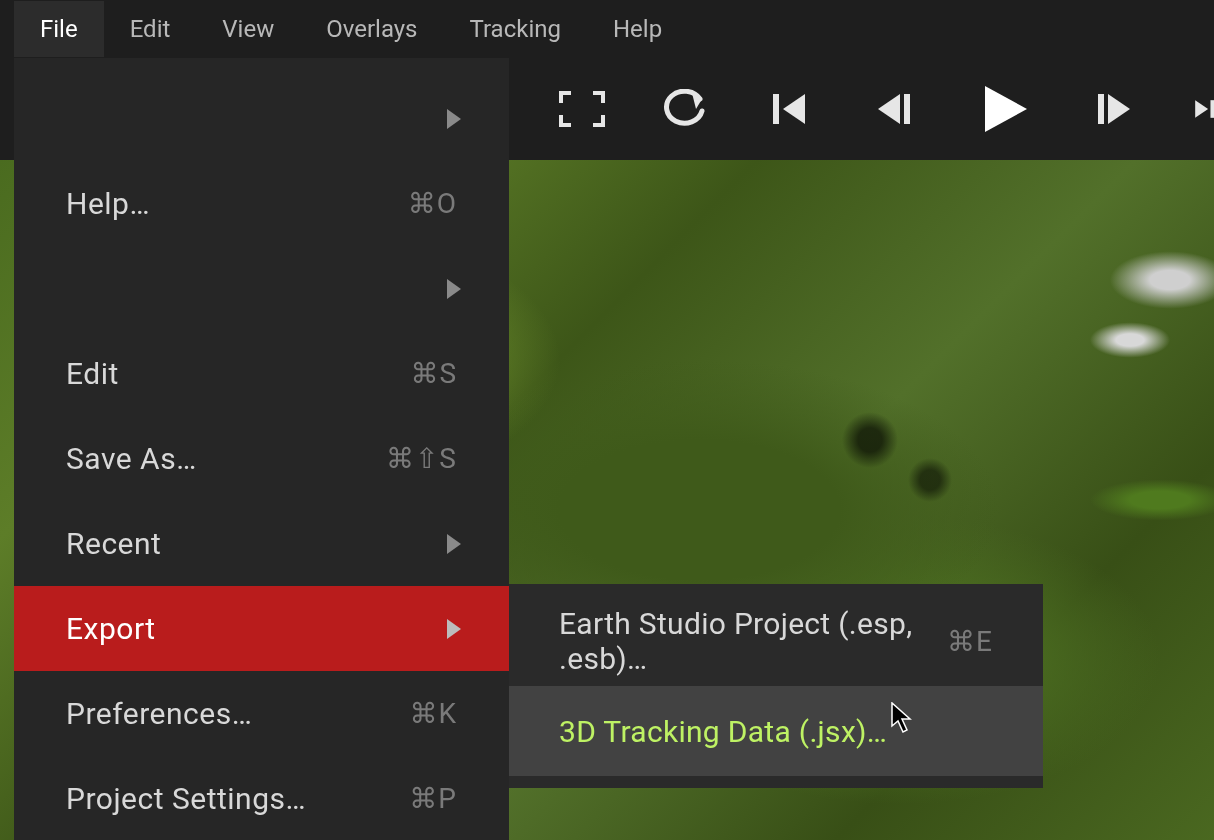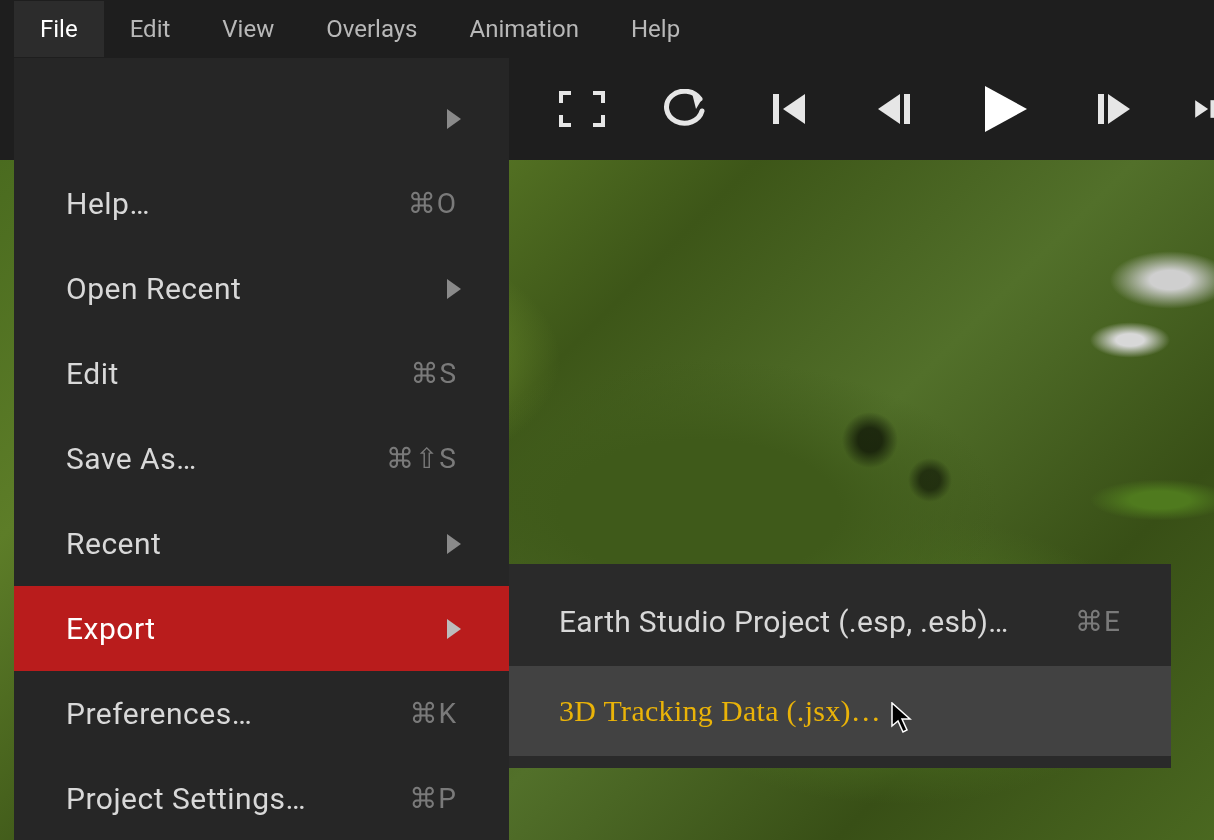--- a/index.html
+++ b/index.html
@@ -88,38 +88,38 @@
     border-top: 10px solid transparent;
     border-bottom: 10px solid transparent;
     border-left: 14px solid #8a8a8a;
   }
   .dropdown-item.highlight { background: #b91c1c; color: #ffffff; }
   .dropdown-item.highlight .chevron { border-left-color: #bcbcbc; }
   
   
   .submenu {
     position: absolute;
-    top: 564px;
+    top: 584px;
     left: 509px;
-    width: 662px;
+    width: 534px;
     background: #2a2a2a;
     z-index: 25;
     padding: 12px 0;
   }
   .submenu-item {
     display: flex; align-items: center;
     height: 90px;
     padding: 0 50px;
     font-size: 30px;
     color: #d8d8d8;
     cursor: pointer;
   }
   .submenu-item .label { flex: 1; letter-spacing: 0.3px; }
   .submenu-item .shortcut { color: #7a7a7a; font-size: 28px; letter-spacing: 1px; }
-  .submenu-item.highlight { background: #424242; color: #eab308; font-family: Liberation Serif, serif; }
+  .submenu-item.highlight { background: #424242; color: #bef264; }
   
   
   .cursor {
     position: absolute;
     left: 891px; top: 702px;
     z-index: 30;
     pointer-events: none;
   }
 </style>
 </head>
@@ -127,21 +127,21 @@
 
 <div class="app">
 
   <div class="viewport"></div>
 
   <div class="menubar">
     <div class="menubar-item active">File</div>
     <div class="menubar-item">Edit</div>
     <div class="menubar-item">View</div>
     <div class="menubar-item">Overlays</div>
-    <div class="menubar-item">Animation</div>
+    <div class="menubar-item">Tracking</div>
     <div class="menubar-item">Help</div>
   </div>
 
   <div class="playback-bar">
     <div class="playback-btn" title="Snap">
       <svg width="46" height="36" viewBox="0 0 46 36" fill="none" stroke="#e6e6e6" stroke-width="4">
         <path d="M12 2 H2 V12"></path>
           <path d="M2 24 V34 H12"></path>
         <path d="M34 2 H44 V12"></path>
           <path d="M44 24 V34 H34"></path>
@@ -186,21 +186,20 @@
 
   <div class="dropdown">
     <div class="dropdown-item">
       <span class="chevron"></span>
     </div>
     <div class="dropdown-item">
       <span class="label">Help…</span>
       <span class="shortcut">⌘O</span>
     </div>
     <div class="dropdown-item">
-      <span class="label">Open Recent</span>
       <span class="chevron"></span>
     </div>
     <div class="dropdown-item">
       <span class="label">Edit</span>
       <span class="shortcut">⌘S</span>
     </div>
     <div class="dropdown-item">
       <span class="label">Save As…</span>
       <span class="shortcut">⌘⇧S</span>
     </div>

